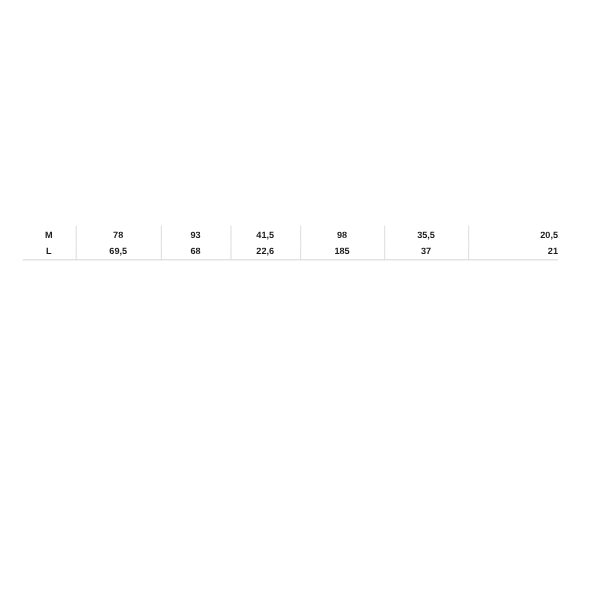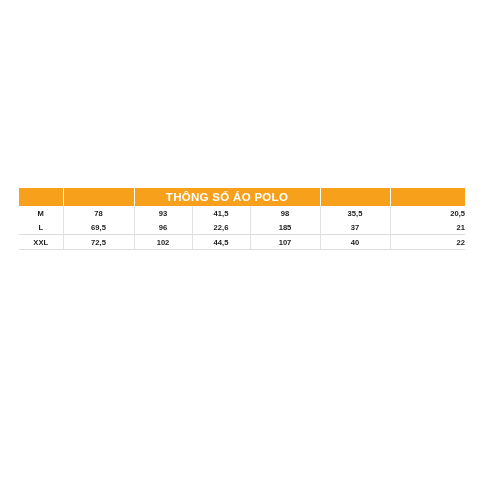--- a/index.html
+++ b/index.html
@@ -105,53 +105,37 @@
     <colgroup>
       <col class="c0">
         <col class="c1">
         <col class="c2">
         <col class="c3">
       <col class="c4">
         <col class="c5">
         <col class="c6">
     </colgroup>
     <tbody>
-      <tr class="title-row">
-        <td></td>
-        <td></td>
-        <td class="title-cell" colspan="3">THÔNG SỐ ÁO POLO</td>
-        <td></td>
-        <td></td>
-      </tr>
 
       <tr class="data-row">
         <td>M</td>
         <td>78</td>
         <td>93</td>
         <td>41,5</td>
         <td>98</td>
         <td>35,5</td>
         <td>20,5</td>
       </tr>
 
       <tr class="data-row rule-below">
         <td>L</td>
         <td>69,5</td>
-        <td>96</td>
+        <td>68</td>
         <td>22,6</td>
         <td>185</td>
         <td>37</td>
         <td>21</td>
       </tr>
 
 
-      <tr class="data-row last-row">
-        <td>XXL</td>
-        <td>72,5</td>
-        <td>102</td>
-        <td>44,5</td>
-        <td>107</td>
-        <td>40</td>
-        <td>22</td>
-      </tr>
     </tbody>
   </table>
 </div>
 
 </body></html>

